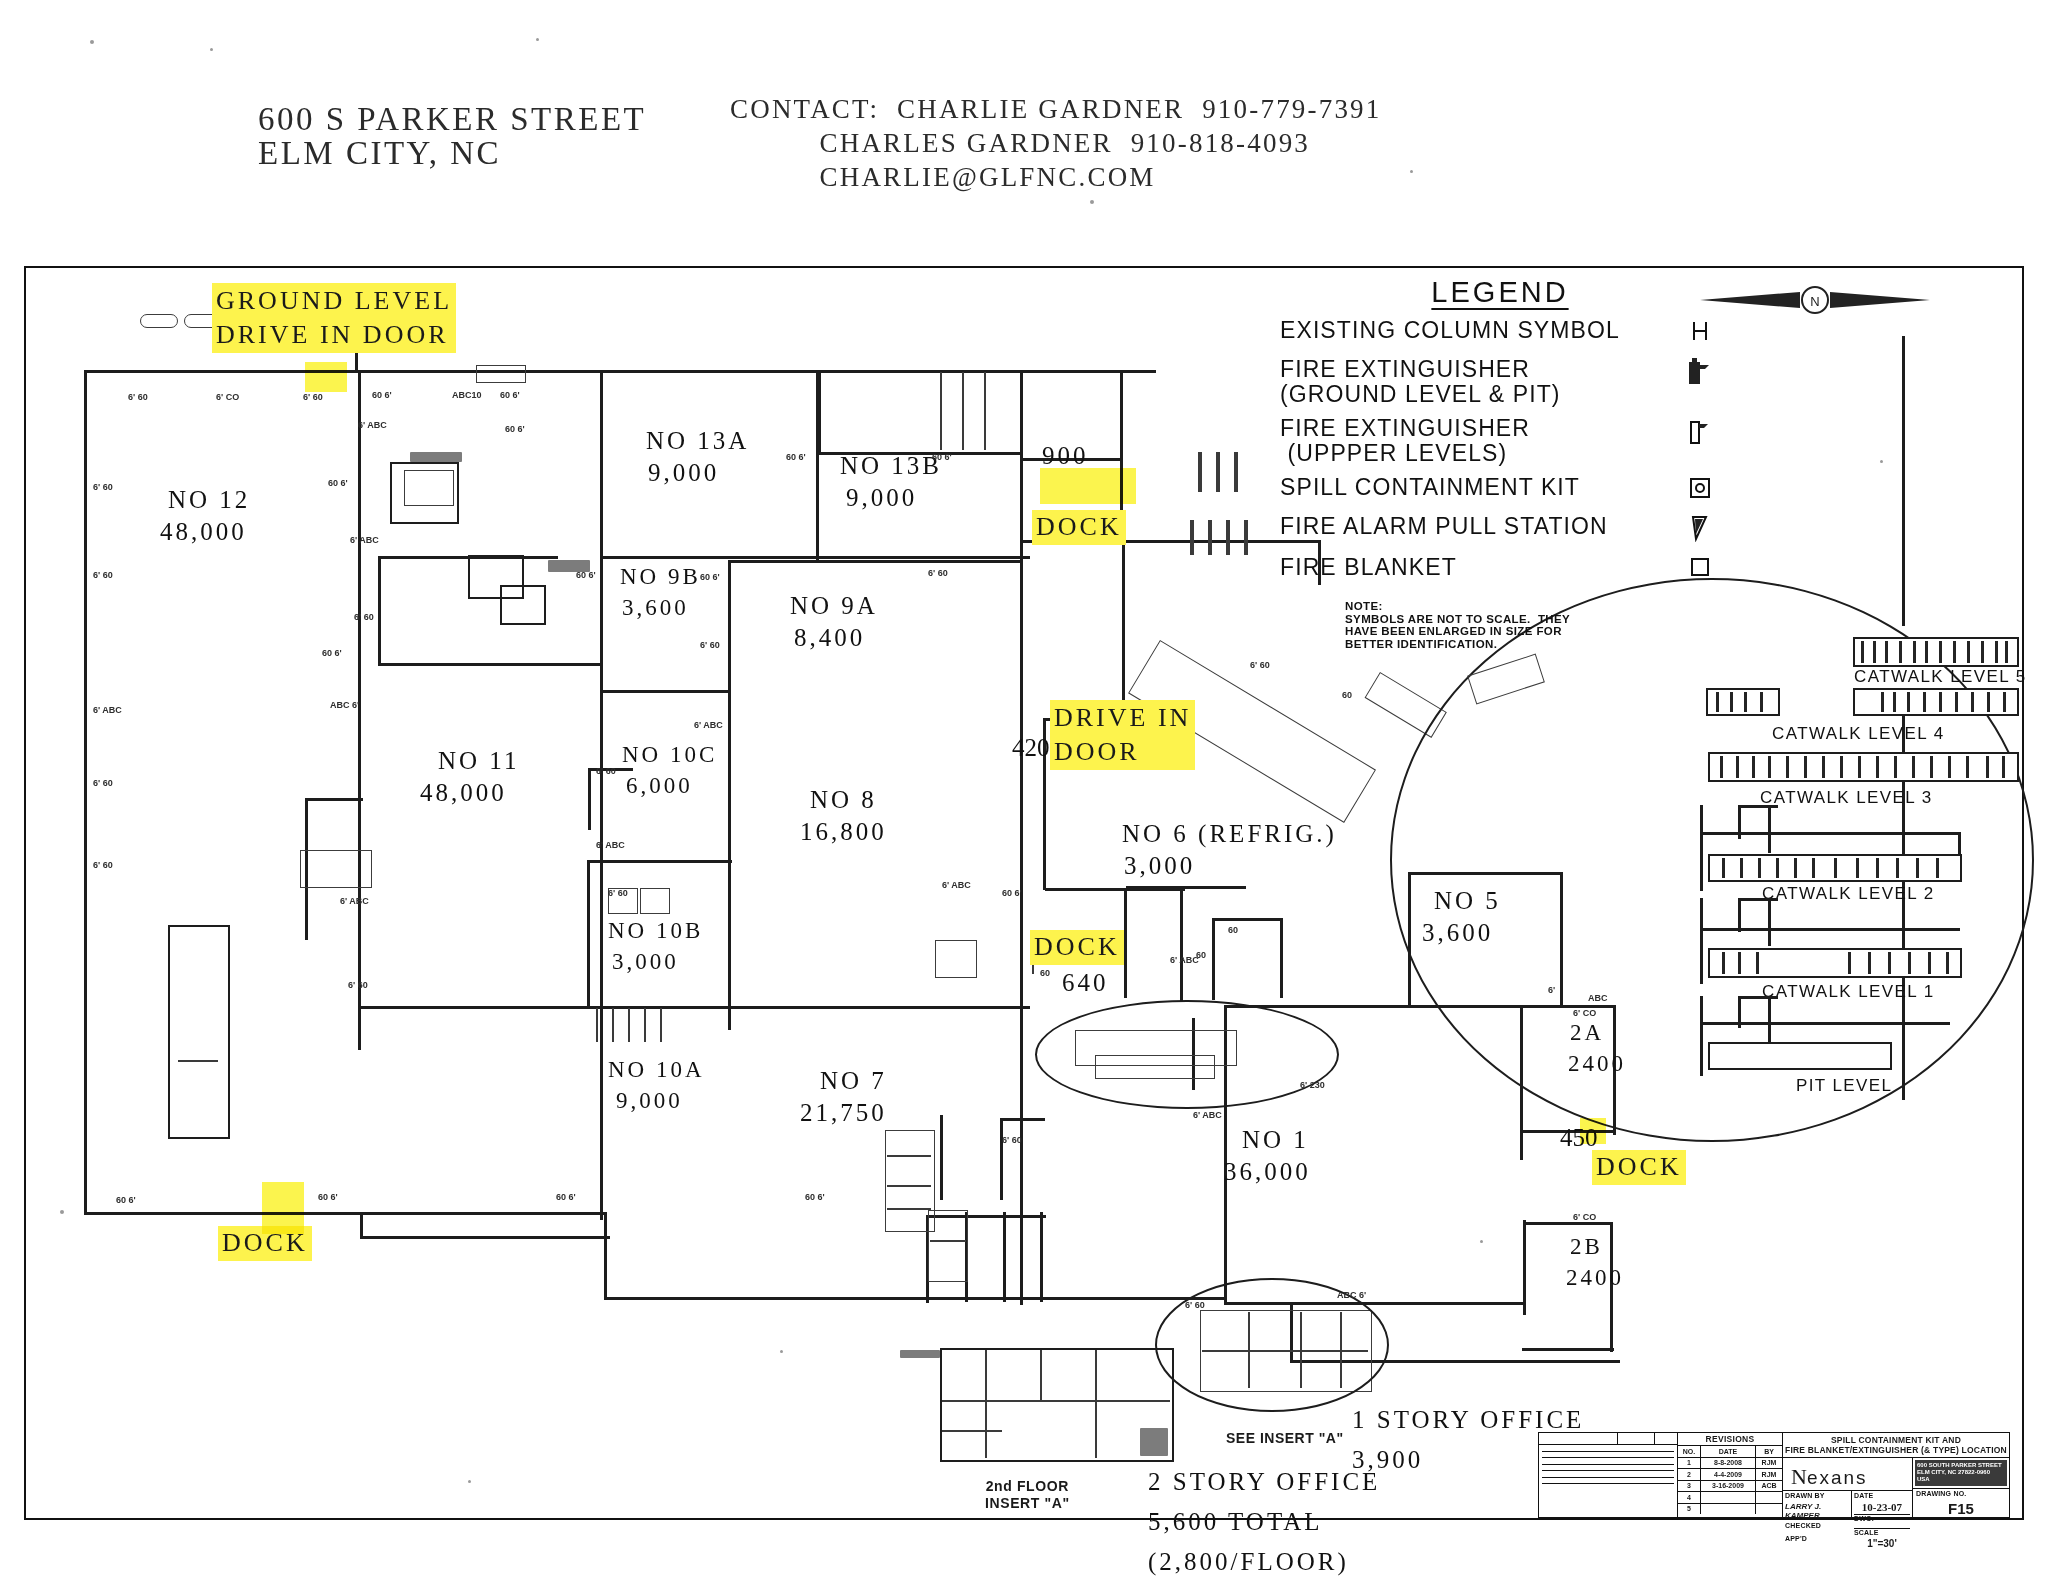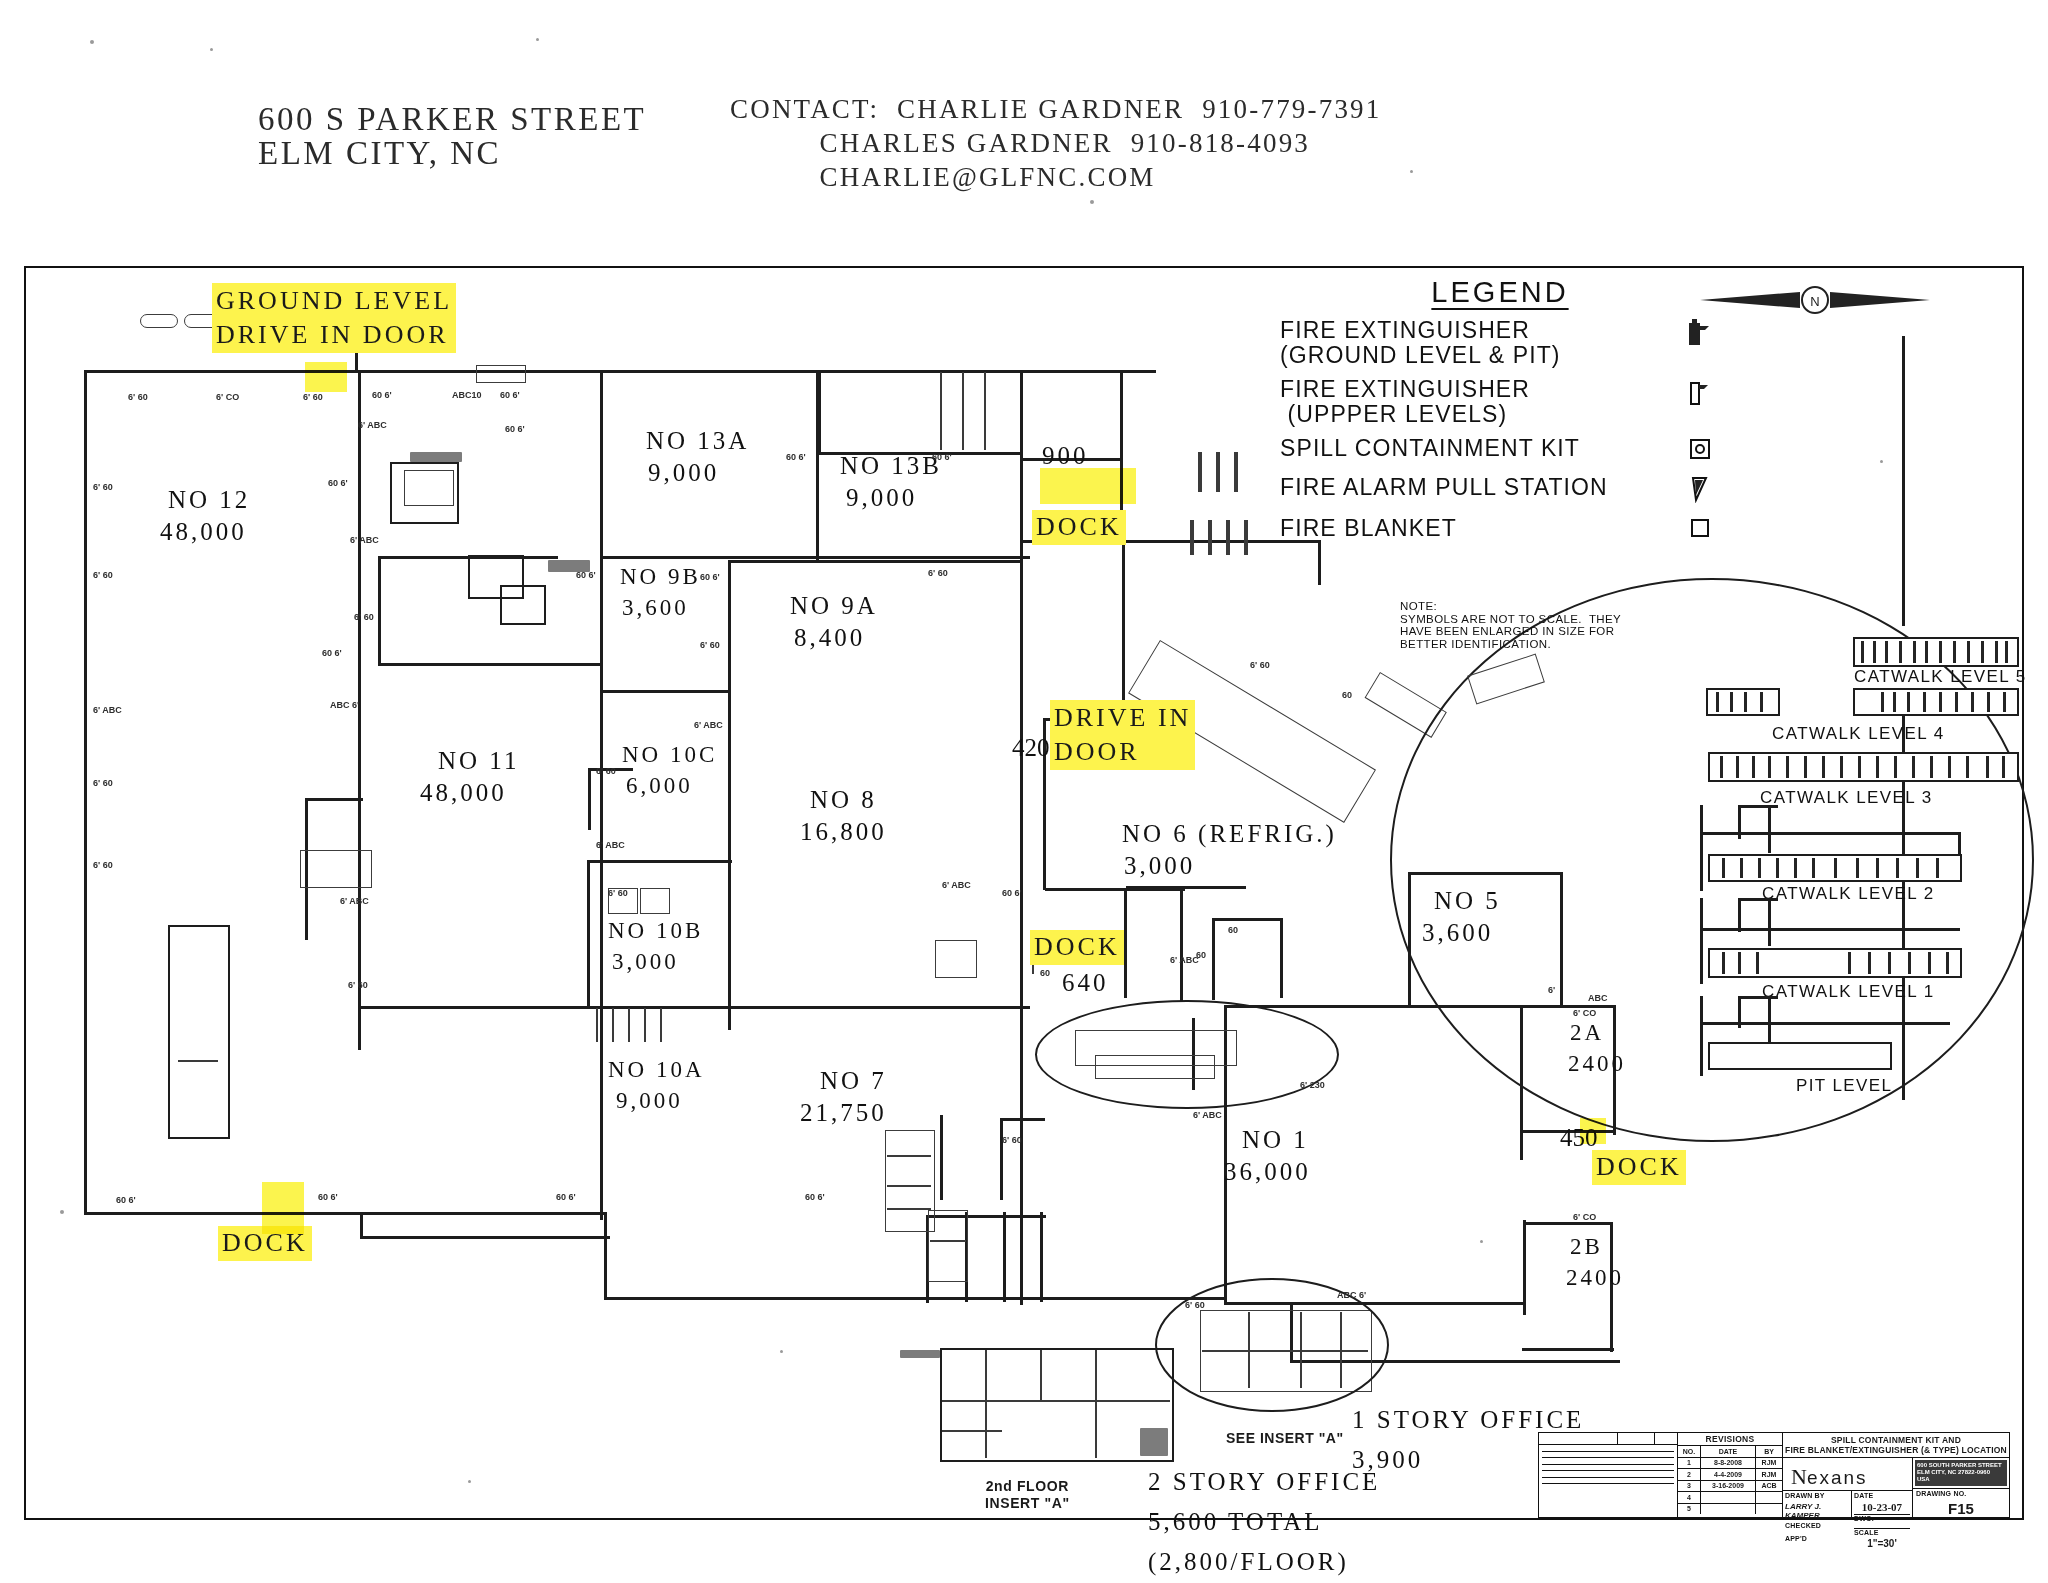--- a/index.html
+++ b/index.html
@@ -39,22 +39,22 @@
 
   
   #legend{left:1280px;top:276px;width:440px;}
   #legend-title{font-family:"Liberation Sans",sans-serif;font-size:29px;letter-spacing:3px;
                 text-align:center;text-decoration:underline;text-underline-offset:6px;
                 text-decoration-thickness:2px;color:#111;}
   .leg-row{position:relative;display:flex;align-items:flex-start;margin-top:9px;}
   .leg-txt{font-family:"Liberation Sans",sans-serif;font-size:23px;letter-spacing:1.1px;
            line-height:25px;color:#111;white-space:pre;flex:1;}
   .leg-sym{width:40px;text-align:center;flex:0 0 40px;}
-  #legend-note{position:absolute;left:1400px;top:600px;
-               font-family:"Liberation Sans",sans-serif;font-size:11.5px;font-weight:normal;
+  #legend-note{position:absolute;left:1345px;top:600px;
+               font-family:"Liberation Sans",sans-serif;font-size:11.5px;font-weight:bold;
                line-height:12.5px;letter-spacing:.4px;color:#111;white-space:pre;}
 
   
   .cw-label{position:absolute;font-family:"Liberation Sans",sans-serif;font-size:17px;
             letter-spacing:1.4px;color:#111;white-space:nowrap;}
   .cw-bar{position:absolute;border:2px solid #1d1d1d;background:#fff;overflow:hidden;}
   .cw-bar i{position:absolute;top:2px;bottom:2px;width:3px;background:#242424;}
 
   
   #tblock{position:absolute;left:1538px;top:1432px;width:470px;height:84px;
@@ -332,20 +332,28 @@
 
 <div class="hltext" style="left:218px;top:1226px;font-size:26px;">DOCK</div>
 <div class="hl" style="left:262px;top:1182px;width:42px;height:52px;"></div>
 
 <div class="hltext" style="left:1592px;top:1150px;font-size:26px;">DOCK</div>
 <div class="hl" style="left:1580px;top:1118px;width:26px;height:26px;"></div>
 
 <div class="abs" id="legend">
   <div id="legend-title">LEGEND</div>
 
+  <div class="leg-row">
+    <div class="leg-txt">EXISTING COLUMN SYMBOL</div>
+    <div class="leg-sym">
+      <svg width="26" height="26" viewBox="0 0 26 26">
+          <path d="M7 4v18M19 4v18M7 13h12" stroke="#111" stroke-width="2" fill="none"></path>
+        </svg>
+    </div>
+  </div>
 
   <div class="leg-row">
     <div class="leg-txt">FIRE EXTINGUISHER
 (GROUND LEVEL &amp; PIT)</div>
     <div class="leg-sym">
       <svg width="28" height="30" viewBox="0 0 28 30">
         <rect x="3" y="5" width="11" height="22" fill="#222"></rect>
         <path d="M14 8h9l-4 4h-5z" fill="#222"></path>
         <rect x="6" y="1" width="5" height="4" fill="#222"></rect>
       </svg>

